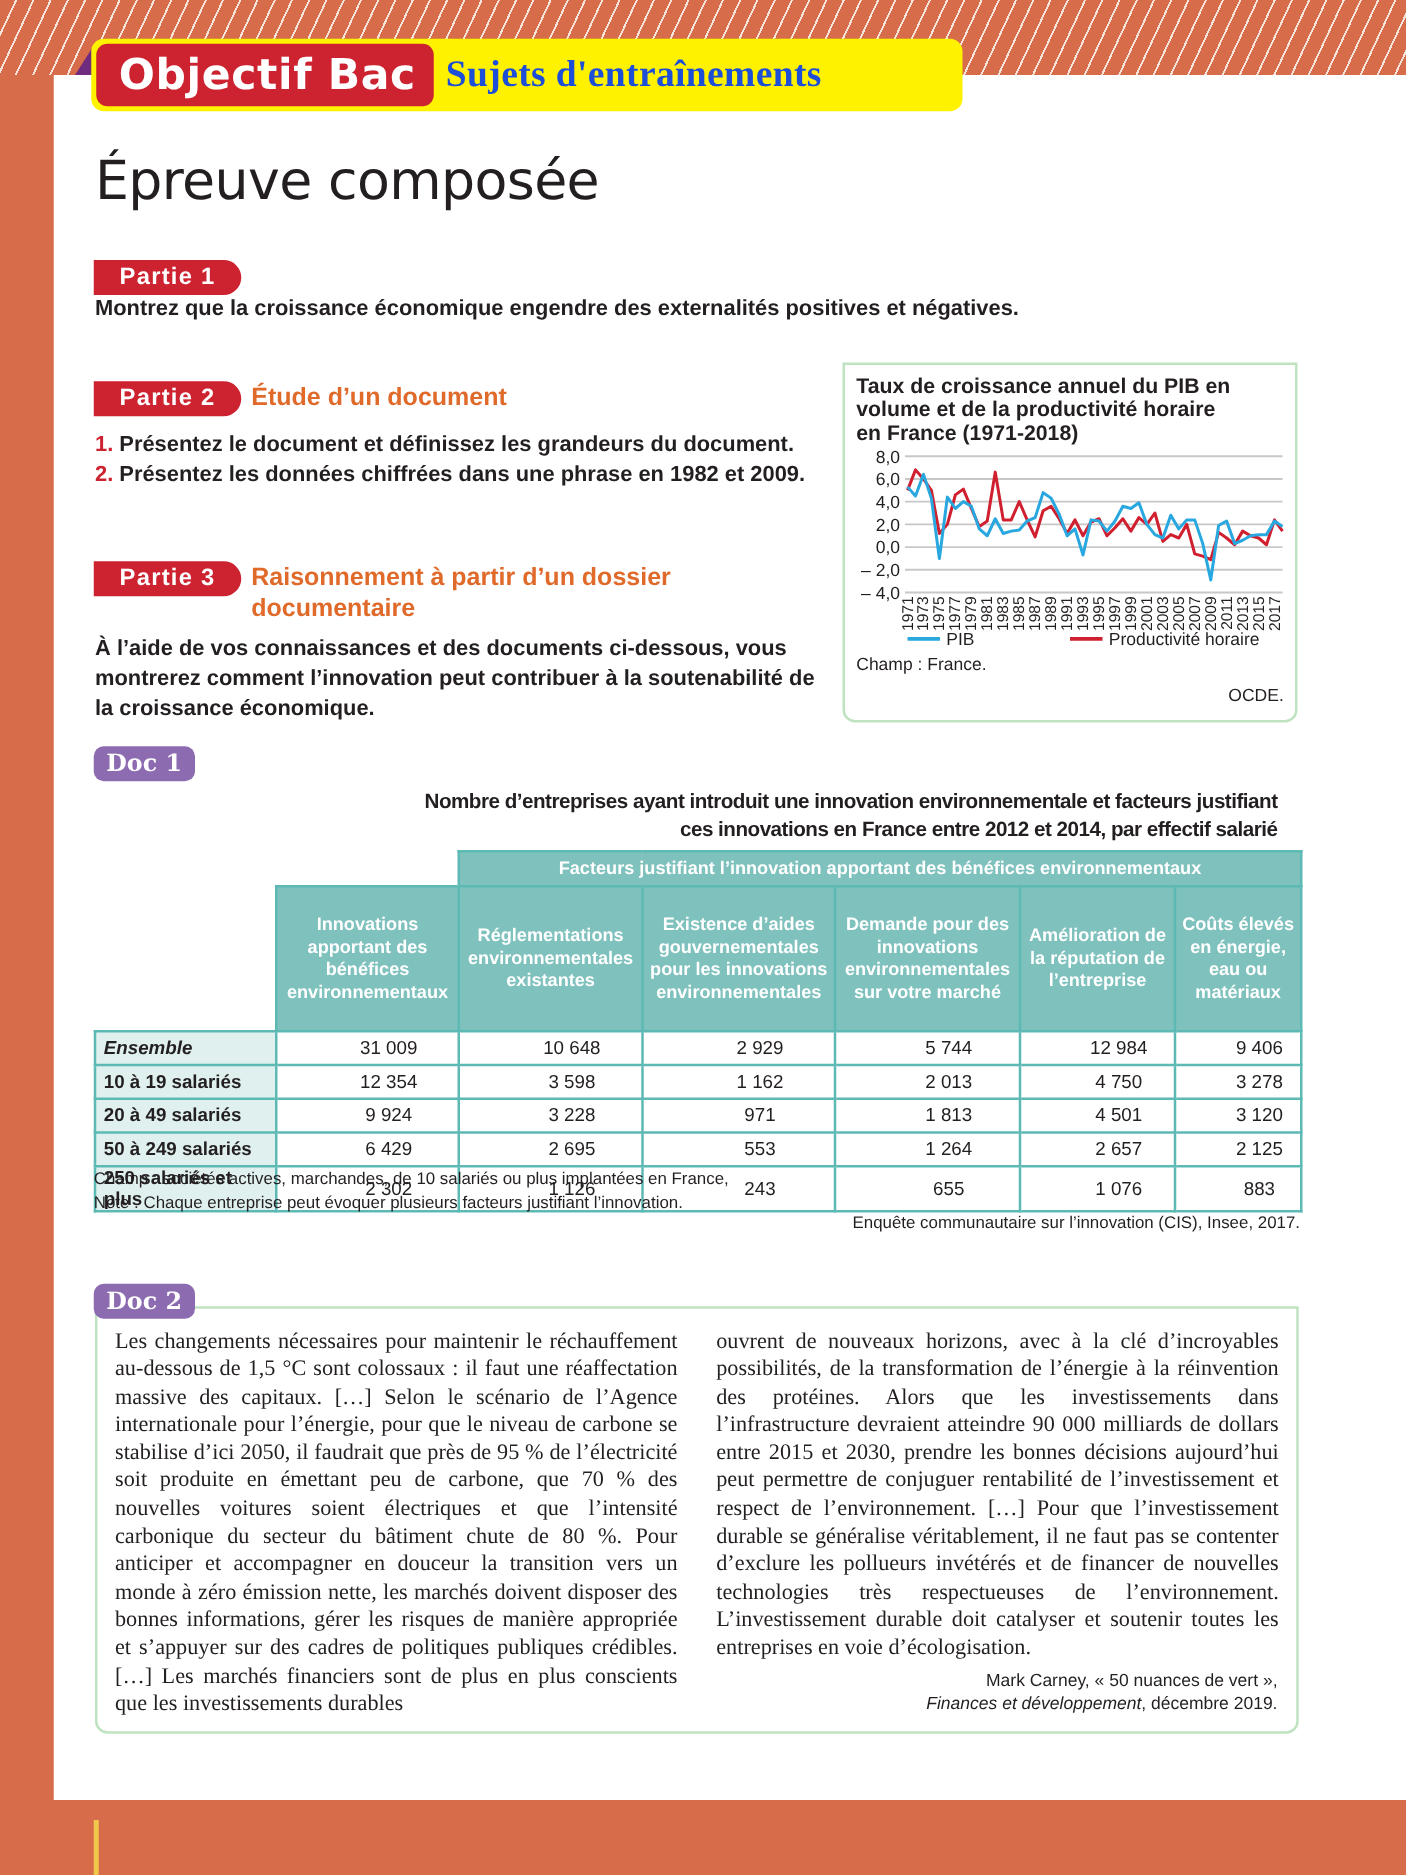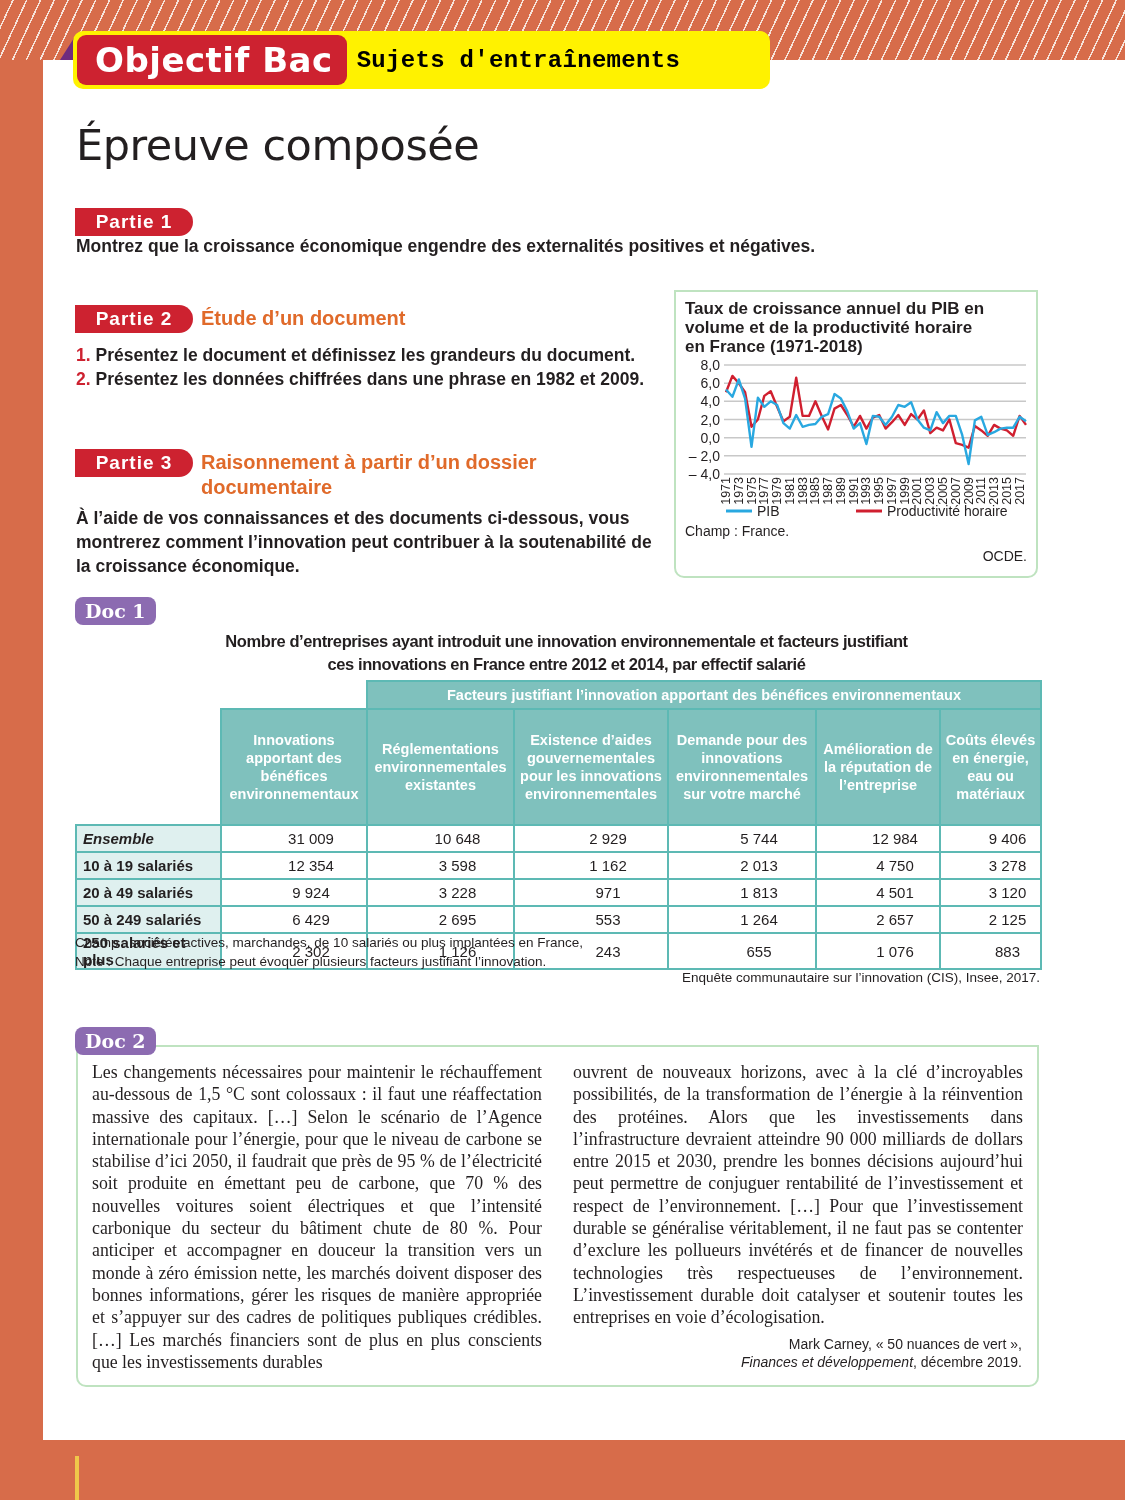--- a/index.html
+++ b/index.html
@@ -29,22 +29,22 @@
     display: flex; align-items: center;
   }
   .banner-left {
     background: #cd2230; color: #fff; height: 50px; margin-left: 4px;
     border-radius: 9px; padding: 0 14px 0 18px;
     display: flex; align-items: center;
     font-family: "DejaVu Sans", sans-serif; font-weight: bold; font-size: 34px;
     letter-spacing: 0.5px;
   }
   .banner-right {
-    color: #000000; font-family: Liberation Mono, monospace; font-weight: bold;
-    font-size: 24px; padding-left: 10px; letter-spacing: 0.3px;
+    color: #1d4ed8; font-family: Liberation Serif, serif; font-weight: bold;
+    font-size: 30px; padding-left: 10px; letter-spacing: 0.3px;
   }
   .main-title {
     position: absolute; left: 76px; top: 120px;
     font-family: "DejaVu Sans", sans-serif; font-size: 43px; font-weight: normal;
     color: #231f20; letter-spacing: -0.5px;
   }
   .partie {
     position: absolute; left: 75px; display: flex; align-items: flex-start;
   }
   .partie-badge {
@@ -74,21 +74,21 @@
   .chart-champ { position: absolute; left: 9px; top: 231px; font-size: 14px; }
   .chart-source { position: absolute; right: 9px; top: 256px; font-size: 14px; }
 
   
   .doc-badge {
     position: absolute; background: #8c6bb1; color: #fff; font-family: "DejaVu Serif", serif;
     font-weight: bold; font-size: 19px; height: 28px; line-height: 28px; padding: 0 10px;
     border-radius: 8px 8px 8px 8px;
   }
   .doc1-title {
-    position: absolute; left: 84px; top: 630px; width: 965px; text-align: center;
+    position: absolute; left: 57px; top: 630px; width: 965px; text-align: right;
     font-weight: bold; font-size: 16.5px; line-height: 23px; letter-spacing: -0.4px;
   }
 
   
   table.doc-table {
     position: absolute; left: 75px; top: 680px; border-collapse: collapse; font-size: 15px;
   }
   .doc-table td, .doc-table th { border: 2px solid #5db9b4; }
   .doc-table th {
     background: #7fc1bd; color: #fff; font-weight: bold; font-size: 14.5px; line-height: 18px; padding: 2px 3px;

